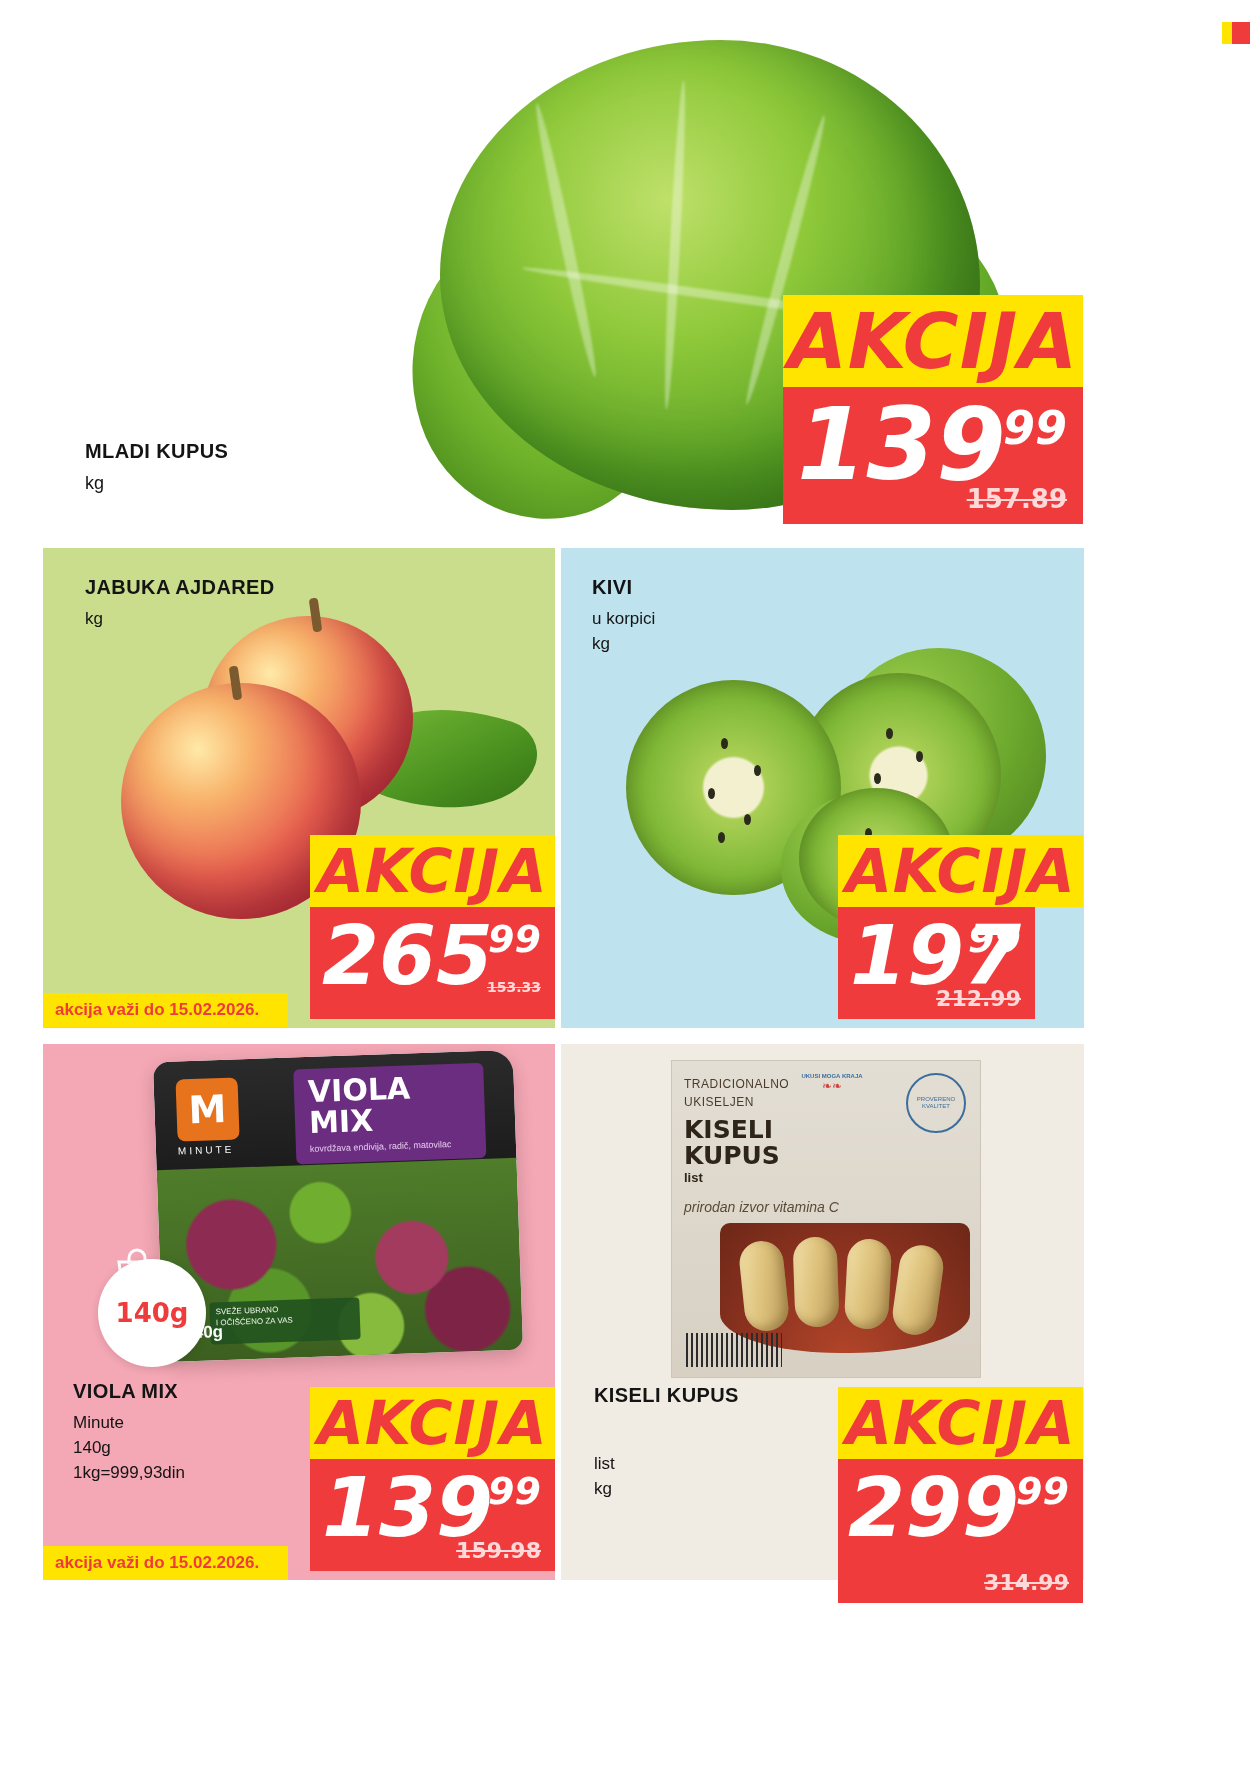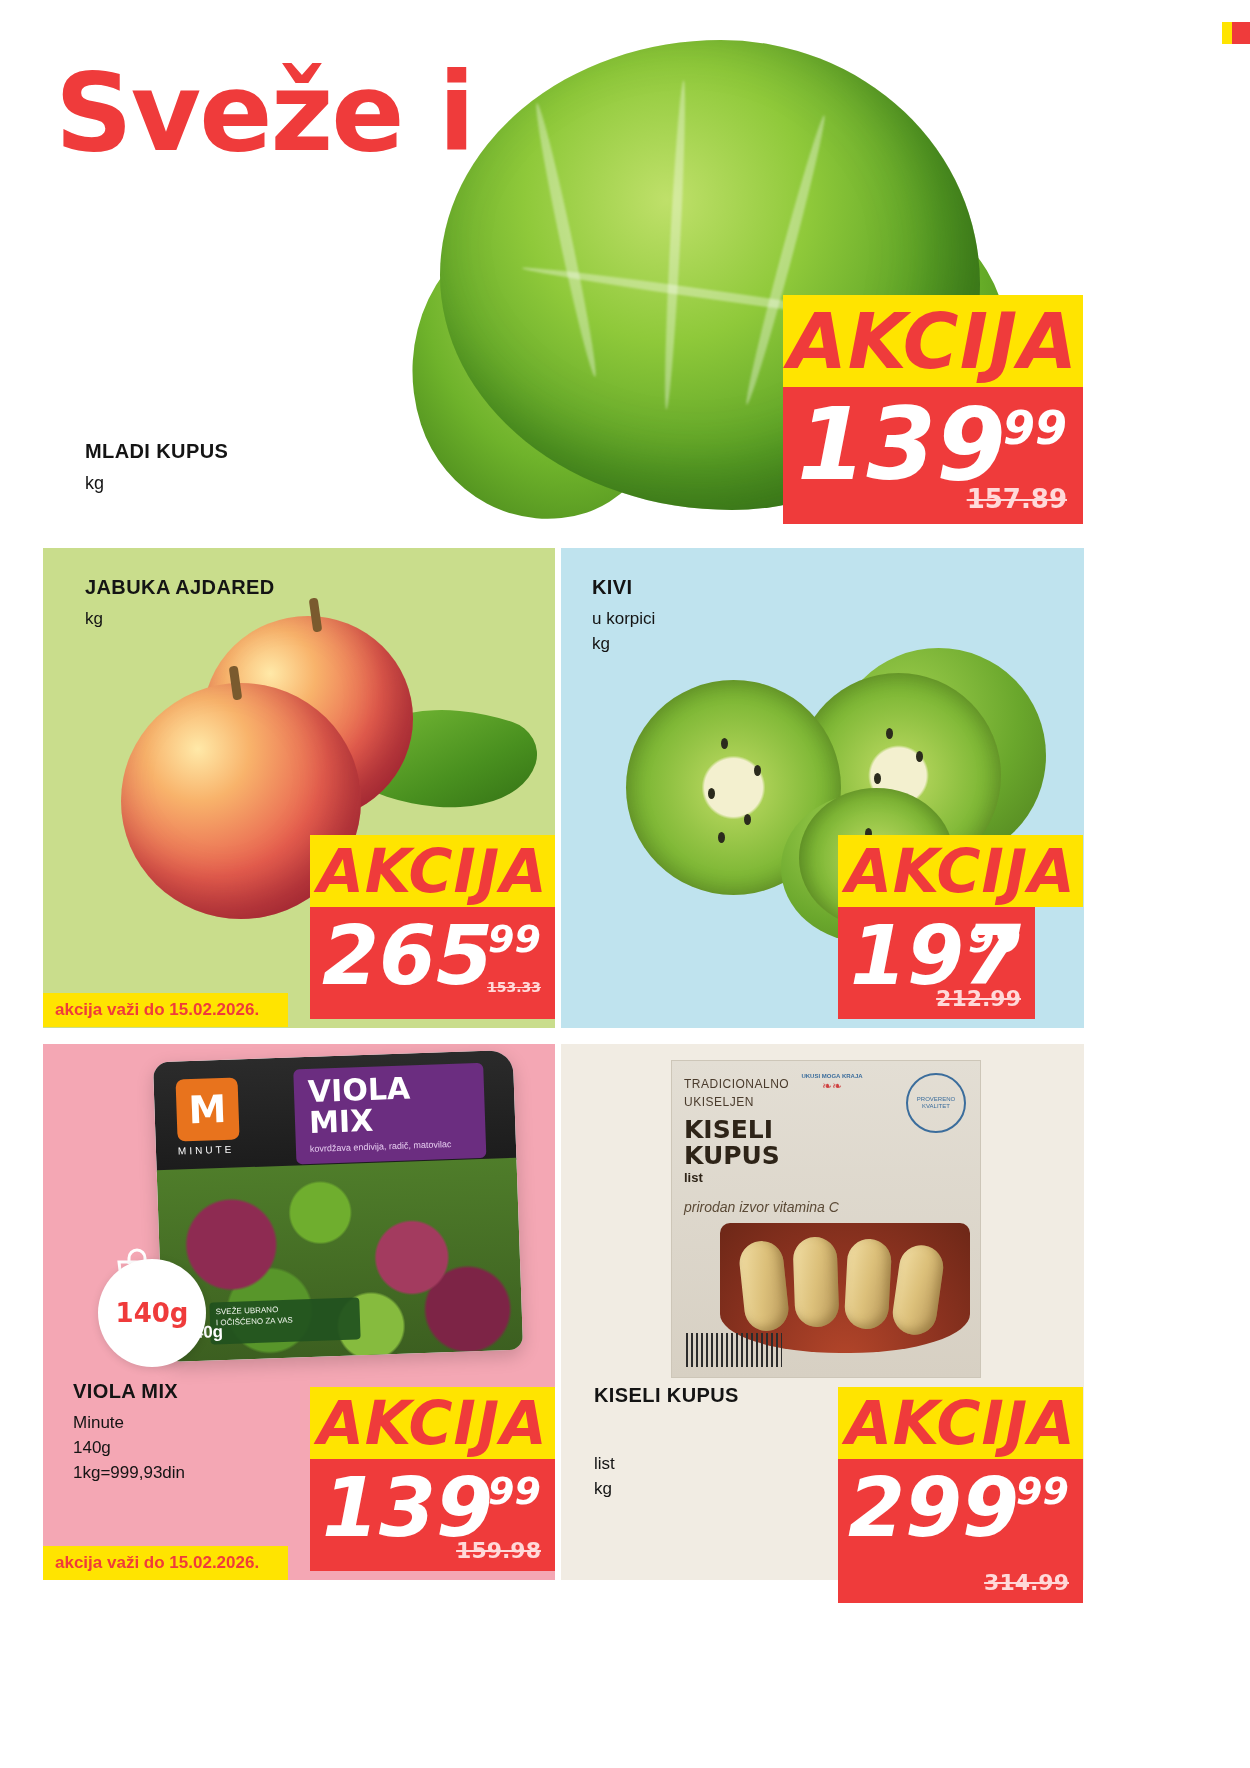--- a/index.html
+++ b/index.html
@@ -321,21 +321,20 @@
       <div class="leaf-b"></div>
       <div class="leaf-outer">
         <div class="vein" style="left:120px;top:60px;width:12px;height:280px;transform:rotate(-12deg);"></div>
         <div class="vein" style="left:230px;top:40px;width:10px;height:330px;transform:rotate(3deg);"></div>
         <div class="vein" style="left:340px;top:70px;width:11px;height:300px;transform:rotate(15deg);"></div>
         <div class="vein" style="left:80px;top:250px;width:380px;height:9px;transform:rotate(8deg);"></div>
       </div>
     </div>
 
     <div class="hero-title">
-      <span>Sveže i</span>
     </div>
 
     <div id="lbl-cabbage">
       <div class="label-name">MLADI KUPUS</div>
       <div class="label-sub">kg</div>
     </div>
 
     <div class="tag" id="tag-cabbage">
       <div class="akcija-bar">AKCIJA</div>
       <div class="price-box">

